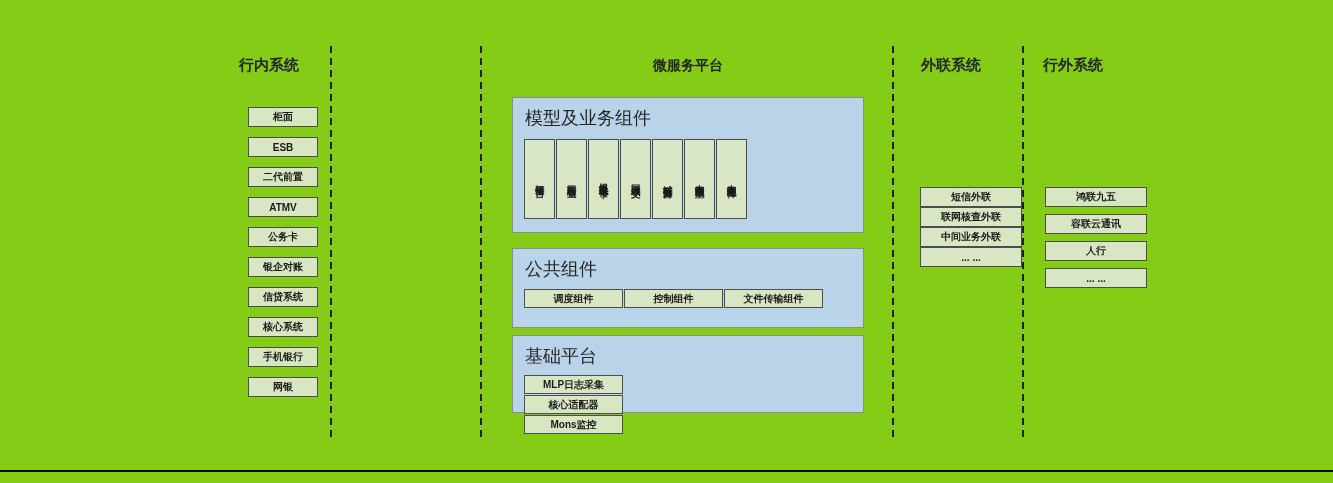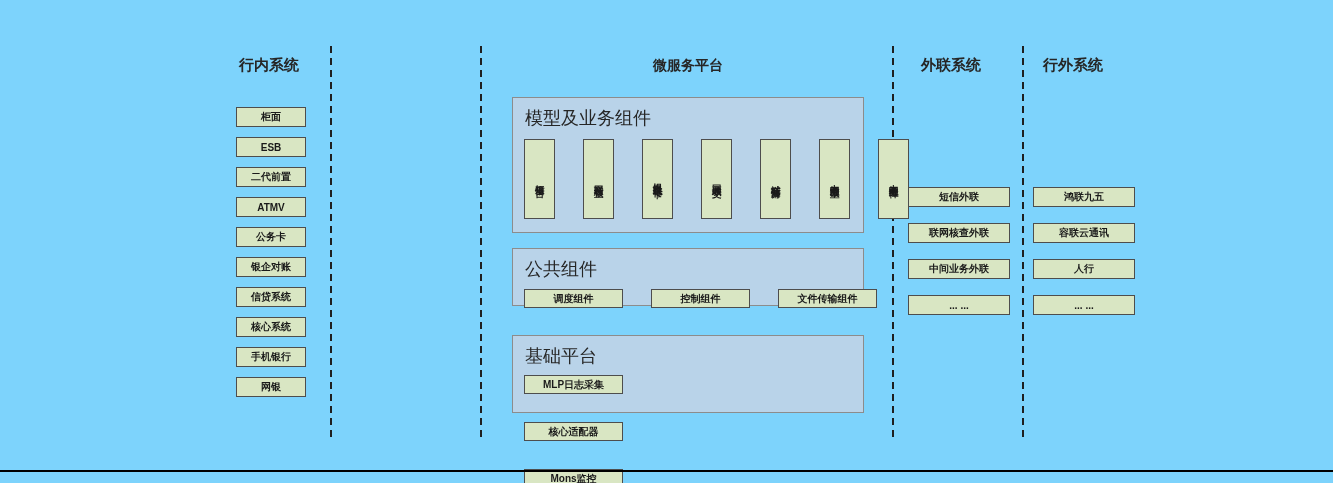--- a/index.html
+++ b/index.html
@@ -1,20 +1,20 @@
 <!DOCTYPE html>
 <html style="--box-green: #d9e6c3; --box-border: #4d4d4d; --panel-blue: #b9d3e9; --panel-border: #8c8c8c;"><head>
 <meta charset="utf-8">
 <style>
   html, body { margin: 0; padding: 0; background: #ffffff; }
   .canvas {
     position: relative;
     width: 1333px;
     height: 483px;
-    background: #7dd3fc;
+    background: #84cc16;
     font-family: "Liberation Sans", "DejaVu Sans", sans-serif;
     overflow: hidden;
     color: #1a1a1a;
   }
   .col-header {
     position: absolute;
     top: 54px;
     width: 140px;
     height: 22px;
     font-size: 15px;
@@ -41,21 +41,21 @@
     background: var(--box-green, #d9e6c3);
     border: 1px solid var(--box-border, #4d4d4d);
     display: flex;
     align-items: center;
     justify-content: center;
     font-size: 10px;
     font-weight: bold;
     color: #1a1a1a;
     white-space: nowrap;
   }
-  .gbox.h20 { height: 20px; width: 100%; }
+  .gbox.h20 { height: 20px; width: 100%; margin-left: 12px; }
   .panel {
     position: absolute;
     left: 512px;
     width: 352px;
     box-sizing: border-box;
     background: var(--panel-blue, #b9d3e9);
     border: 1px solid var(--panel-border, #8c8c8c);
   }
   .panel-label {
     position: absolute;
@@ -63,21 +63,21 @@
     top: 8px;
     font-size: 18px;
     color: #262626;
     white-space: nowrap;
   }
   .panel-row {
     position: absolute;
     left: 11px;
     display: flex;
     flex-direction: row;
-    gap: 28px;
+    gap: 1px;
   }
   .gbox.vtext {
     width: 31px;
     height: 80px;
     writing-mode: vertical-lr;
     letter-spacing: 1px;
     font-size: 9.5px;
     white-space: normal;
     line-height: 1.1;
   }
@@ -139,49 +139,49 @@
     <div class="gbox vtext">短信平台</div>
         <div class="gbox vtext">联网核查</div>
         <div class="gbox vtext">银联及银行卡</div>
         <div class="gbox vtext">同城票交</div>
         <div class="gbox vtext">城商行清算</div>
         <div class="gbox vtext">中间业务模型</div>
         <div class="gbox vtext">中间业务组件</div>
       </div>
   </div>
 
-  <div class="panel" style="top:248px; height:58px;padding-left:21px;">
+  <div class="panel" style="top:248px; height:80px;padding-left:21px;">
     <div class="panel-label">公共组件</div>
     <div class="panel-row" style="top:40px;">
 
     <div class="gbox w99">调度组件</div>
         <div class="gbox w99">控制组件</div>
         <div class="gbox w99">文件传输组件</div>
       </div>
   </div>
 
   <div class="panel" style="top:335px; height:78px;">
     <div class="panel-label">基础平台</div>
     <div class="panel-row" style="top:39px;flex-direction:column;">
 
     <div class="gbox w99">MLP日志采集</div>
         <div class="gbox w99">核心适配器</div>
         <div class="gbox w99">Mons监控</div>
       </div>
   </div>
 
-  <div class="box-list" style="left:908px; top:187px; width:102px; gap:16px;">
+  <div class="box-list" style="left:908px; top:187px; width:102px; ">
 
   <div class="gbox h20">短信外联</div>
       <div class="gbox h20">联网核查外联</div>
       <div class="gbox h20">中间业务外联</div>
       <div class="gbox h20">... ...</div>
     </div>
 
-  <div class="box-list" style="left:1033px; top:187px; width:102px; gap:16px;">
+  <div class="box-list" style="left:1033px; top:187px; width:102px; gap:7px;">
 
   <div class="gbox h20">鸿联九五</div>
       <div class="gbox h20">容联云通讯</div>
       <div class="gbox h20">人行</div>
       <div class="gbox h20">... ...</div>
     </div>
 
   <div class="bottom-rule"></div>
 
 </div>

